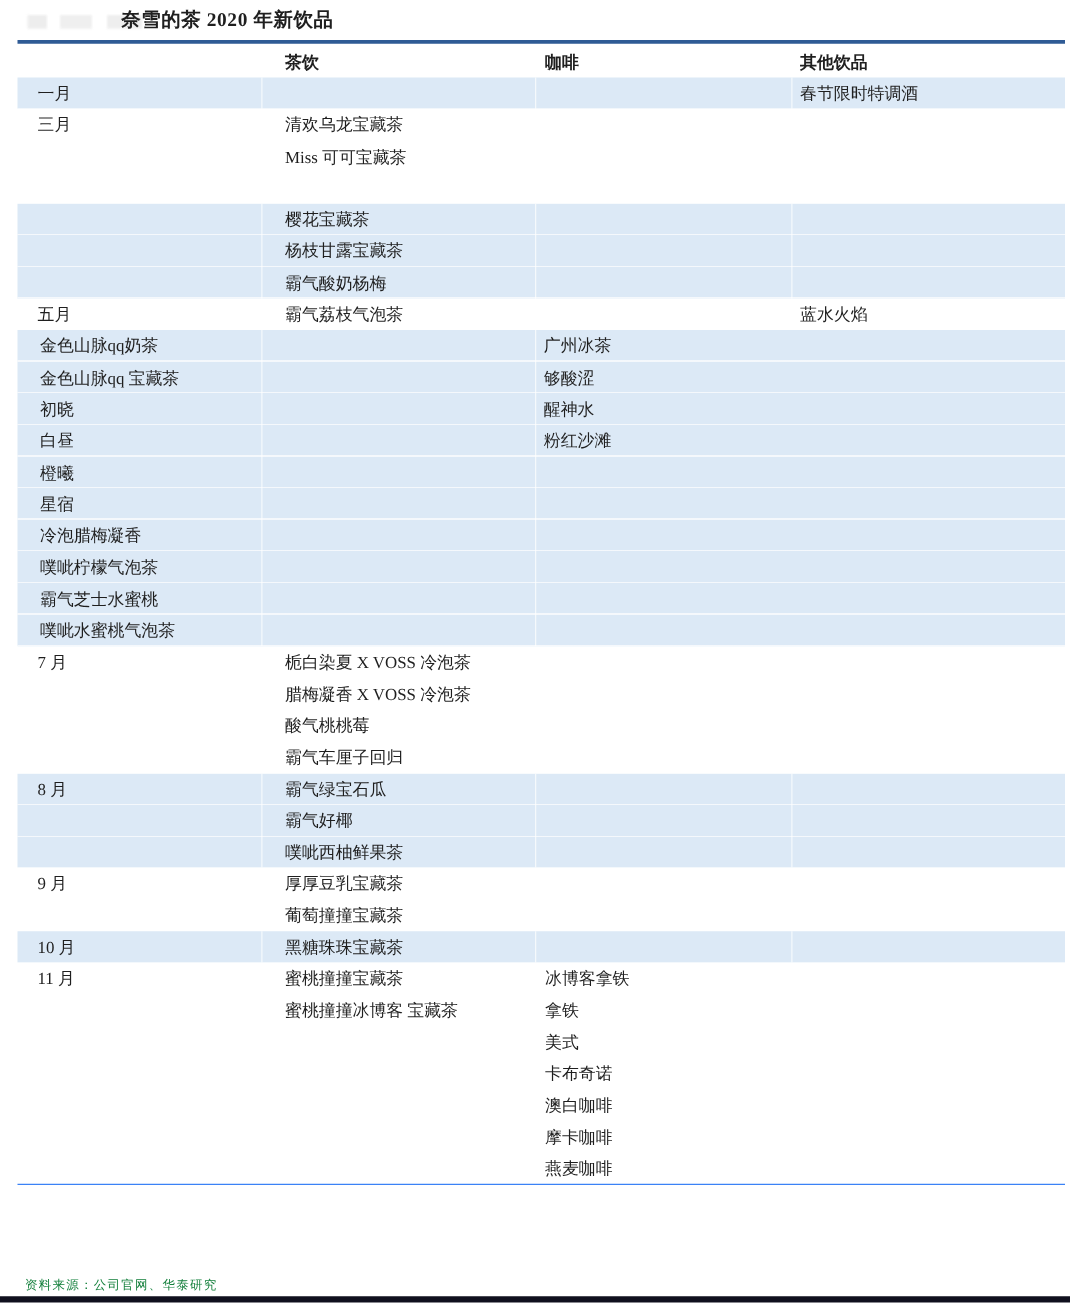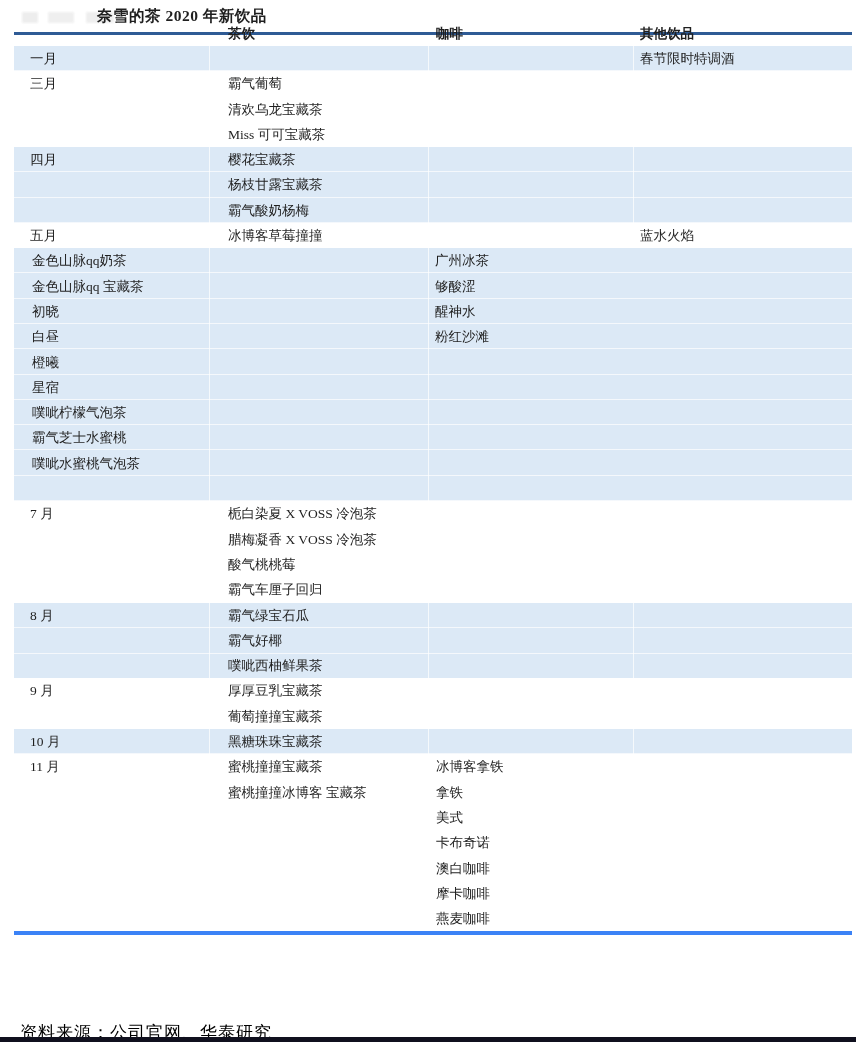--- a/index.html
+++ b/index.html
@@ -10,39 +10,39 @@
   .artifact {
     position:absolute; left:22px; top:12px; width:112px; height:11px;
     background:linear-gradient(90deg,#ebebeb 0 16px,transparent 16px 26px,#ededed 26px 52px,transparent 52px 64px,#ececec 64px 92px,transparent 92px);
     filter:blur(1px); opacity:.85;
   }
   .title {
     position:absolute; left:97px; top:6px; font-size:15.5px; font-weight:bold;
     letter-spacing:.5px; white-space:nowrap;
   }
   .top-rule { position:absolute; left:14px; top:32px; width:838px; height:2.5px; background:#2f5b95; }
-  .table { position:absolute; left:14px; top:21px; width:838px; border-bottom:4px solid #3b82f6; }
+  .table { position:absolute; left:14px; top:37px; width:838px; border-bottom:1px solid #3b82f6; }
   .header-row, .group { display:grid; grid-template-columns:196px 219px 205px 1fr; }
   .header-row { height:25px; }
   .header-row .line { font-weight:bold; }
   .line { height:25.3px; line-height:25.3px; font-size:13.5px; white-space:nowrap; }
   .cell.month .line { padding-left:16px; }
   .cell.tea .line    { padding-left:18px; }
   .cell.coffee .line { padding-left:7px; }
   .cell.other .line  { padding-left:6px; }
   .group { position:relative; }
   .group.shaded {
     background-color:#dce9f6;
     background-image:repeating-linear-gradient(to bottom,
       rgba(255,255,255,0) 0, rgba(255,255,255,0) 24.3px,
       rgba(255,255,255,.7) 24.3px, rgba(255,255,255,.7) 25.3px);
   }
   .group.shaded .cell:not(:last-child) { border-right:1px solid rgba(255,255,255,.7); }
   .footer-source {
-    position:absolute; left:20px; top:1021px; font-size:17px; color:#000000;
+    position:absolute; left:20px; top:1021px; font-size:10px; color:#15803d;
     letter-spacing:1px; white-space:nowrap;
   }
   .bottom-bar { position:absolute; left:0; top:1037px; width:866px; height:4.5px; background:#10101e; }
 </style>
 </head>
 <body>
 
 <div class="page">
 
   <div class="artifact"></div>
@@ -81,38 +81,36 @@
             <div class="line">春节限时特调酒</div>
           </div>
         </div>
         <div class="group">
           <div class="cell month">
             <div class="line">三月</div>
             <div class="line"></div>
             <div class="line"></div>
           </div>
           <div class="cell tea">
-            <div class="line">霸气葡萄</div>
             <div class="line">清欢乌龙宝藏茶</div>
             <div class="line">Miss 可可宝藏茶</div>
           </div>
           <div class="cell coffee">
             <div class="line"></div>
             <div class="line"></div>
             <div class="line"></div>
           </div>
           <div class="cell other">
             <div class="line"></div>
             <div class="line"></div>
             <div class="line"></div>
           </div>
         </div>
         <div class="group shaded">
           <div class="cell month">
-            <div class="line">四月</div>
             <div class="line"></div>
             <div class="line"></div>
           </div>
           <div class="cell tea">
             <div class="line">樱花宝藏茶</div>
             <div class="line">杨枝甘露宝藏茶</div>
             <div class="line">霸气酸奶杨梅</div>
           </div>
           <div class="cell coffee">
             <div class="line"></div>
@@ -123,37 +121,38 @@
             <div class="line"></div>
             <div class="line"></div>
             <div class="line"></div>
           </div>
         </div>
         <div class="group">
           <div class="cell month">
             <div class="line">五月</div>
           </div>
           <div class="cell tea">
-            <div class="line">冰博客草莓撞撞</div>
+            <div class="line">霸气荔枝气泡茶</div>
           </div>
           <div class="cell coffee">
             <div class="line"></div>
           </div>
           <div class="cell other">
             <div class="line">蓝水火焰</div>
           </div>
         </div>
         <div class="group shaded">
           <div class="cell tea">
             <div class="line">金色山脉qq奶茶</div>
             <div class="line">金色山脉qq 宝藏茶</div>
             <div class="line">初晓</div>
             <div class="line">白昼</div>
             <div class="line">橙曦</div>
             <div class="line">星宿</div>
+            <div class="line">冷泡腊梅凝香</div>
             <div class="line">噗呲柠檬气泡茶</div>
             <div class="line">霸气芝士水蜜桃</div>
             <div class="line">噗呲水蜜桃气泡茶</div>
           </div>
           <div class="cell coffee">
             <div class="line"></div>
             <div class="line"></div>
             <div class="line"></div>
             <div class="line"></div>
             <div class="line"></div>

